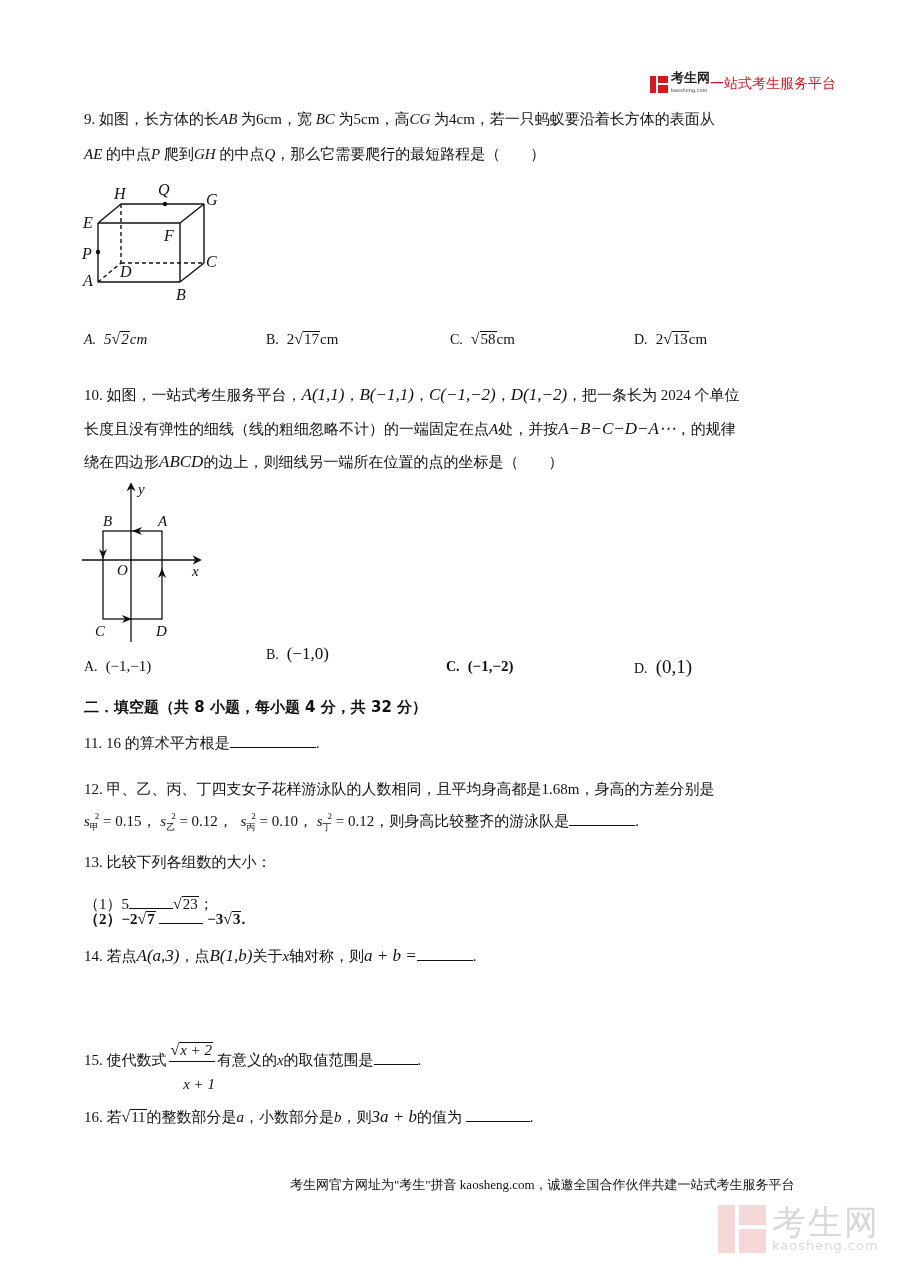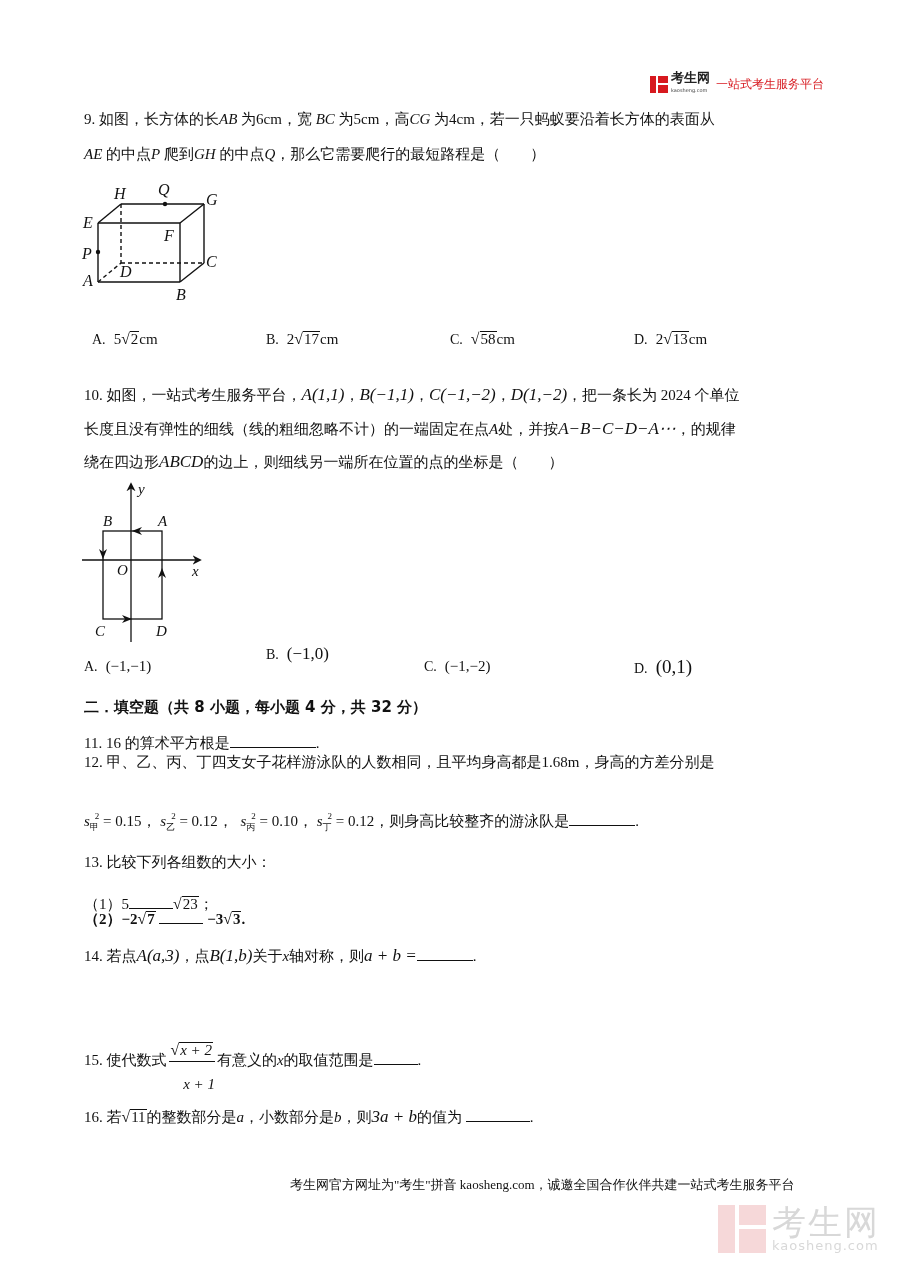--- a/index.html
+++ b/index.html
@@ -22,21 +22,21 @@
   .sup { font-size: 9px; vertical-align: 7px; margin-left: -4px; }
   .section { position: absolute; left: 84px; font-weight: bold; font-family: "DejaVu Sans", sans-serif; font-size: 15px; }
   .frac { display: inline-block; vertical-align: middle; text-align: right; margin: 0 2px; }
   .frac .num { display: block; border-bottom: 1px solid #111; padding: 0 2px 2px; }
   .frac .den { display: block; padding-top: 2px; }
   .logo-top { position: absolute; left: 650px; top: 72px; display: flex; align-items: center; }
   .logo-mark { width: 18px; height: 17px; position: relative; }
   .logo-mark span { position: absolute; background: #d7191f; }
   .logo-text { font-family: "DejaVu Sans", sans-serif; font-size: 13px; font-weight: bold; color: #222; margin-left: 3px; line-height: 12px; }
   .logo-sub { font-size: 5px; color: #444; display: block; font-weight: normal; }
-  .logo-slogan { font-family: Liberation Mono, monospace; font-size: 12px; color: #d7191f; margin-left: 6px; }
+  .logo-slogan { font-family: Liberation Mono, monospace; font-size: 14px; color: #d7191f; }
   .footer { position: absolute; left: 290px; top: 1176px; font-size: 13px; white-space: nowrap; }
   .wm { position: absolute; left: 718px; top: 1205px; display: flex; align-items: center; opacity: 0.9; }
   .wm-mark { width: 48px; height: 48px; position: relative; }
   .wm-mark span { position: absolute; background: #f6d4d5; }
   .wm-text { margin-left: 6px; color: #d4d4d4; font-family: "DejaVu Sans", sans-serif; }
   .wm-cn { font-size: 34px; line-height: 34px; letter-spacing: 2px; }
   .wm-en { font-size: 13px; line-height: 14px; letter-spacing: 1px; }
   svg text { font-family: "Liberation Serif", serif; font-style: italic; }
 </style>
 </head>
@@ -91,21 +91,21 @@
     <text x="13" y="53">E</text>
     <text x="94" y="66">F</text>
     <text x="12" y="84">P</text>
     <text x="50" y="102">D</text>
     <text x="136" y="92">C</text>
     <text x="13" y="111">A</text>
     <text x="106" y="125">B</text>
   </g>
 </svg>
 
-<div class="opt" style="left:92px;top:330px;">
+<div class="opt" style="left:84px;top:330px;font-style:italic;">
   <span class="lbl">A.</span><span>5</span><span class="sqrt"><span class="sym">√</span><span class="rad">2</span></span><span>cm</span>
 </div>
 <div class="opt" style="left:266px;top:330px;">
   <span class="lbl">B.</span><span>2</span><span class="sqrt"><span class="sym">√</span><span class="rad">17</span></span><span>cm</span>
 </div>
 <div class="opt" style="left:450px;top:330px;">
   <span class="lbl">C.</span><span></span><span class="sqrt"><span class="sym">√</span><span class="rad">58</span></span><span>cm</span>
 </div>
 <div class="opt" style="left:634px;top:330px;">
   <span class="lbl">D.</span><span>2</span><span class="sqrt"><span class="sym">√</span><span class="rad">13</span></span><span>cm</span>
@@ -148,34 +148,34 @@
     <text x="86" y="158">D</text>
   </g>
 </svg>
 
 <div class="opt" style="left:84px;top:658px;">
   <span class="lbl">A.</span><span>(−1,−1)</span>
 </div>
 <div class="opt" style="left:266px;top:644px;">
   <span class="lbl">B.</span><span class="mathbig">(−1,0)</span>
 </div>
-<div class="opt" style="left:424px;top:658px;">
+<div class="opt" style="left:446px;top:658px;font-weight:bold;">
   <span class="lbl">C.</span><span>(−1,−2)</span>
 </div>
 <div class="opt" style="left:634px;top:656px;">
   <span class="lbl">D.</span><span class="mathbig" style="font-size:19px;">(0,1)</span>
 </div>
 
 <div class="section" style="top:698px;">二．填空题（共 8 小题，每小题 4 分，共 32 分）</div>
 
 <div class="line" style="top:733px;">
   <span>11.</span>&nbsp;<span>16 的算术平方根是</span><span class="blank" style="width:86px;"></span><span>.</span>
 </div>
 
-<div class="line" style="top:753px;">
+<div class="line" style="top:780px;">
   <span>12.</span>&nbsp;<span>甲、乙、丙、丁四支女子花样游泳队的人数相同，且平均身高都是1.68m，身高的方差分别是</span>
 </div>
 <div class="line" style="top:811px;">
   <span><i class="m">s</i><span class="sub">甲</span><span class="sup">2</span> <span>= 0.15</span></span>，
   <span><i class="m">s</i><span class="sub">乙</span><span class="sup">2</span> <span>= 0.12</span></span>，&nbsp;
   <span><i class="m">s</i><span class="sub">丙</span><span class="sup">2</span> <span>= 0.10</span></span>，
   <span><i class="m">s</i><span class="sub">丁</span><span class="sup">2</span> <span>= 0.12</span></span><span>，则身高比较整齐的游泳队是</span><span class="blank" style="width:66px;"></span><span>.</span>
 </div>
 
 <div class="line" style="top:853px;">

